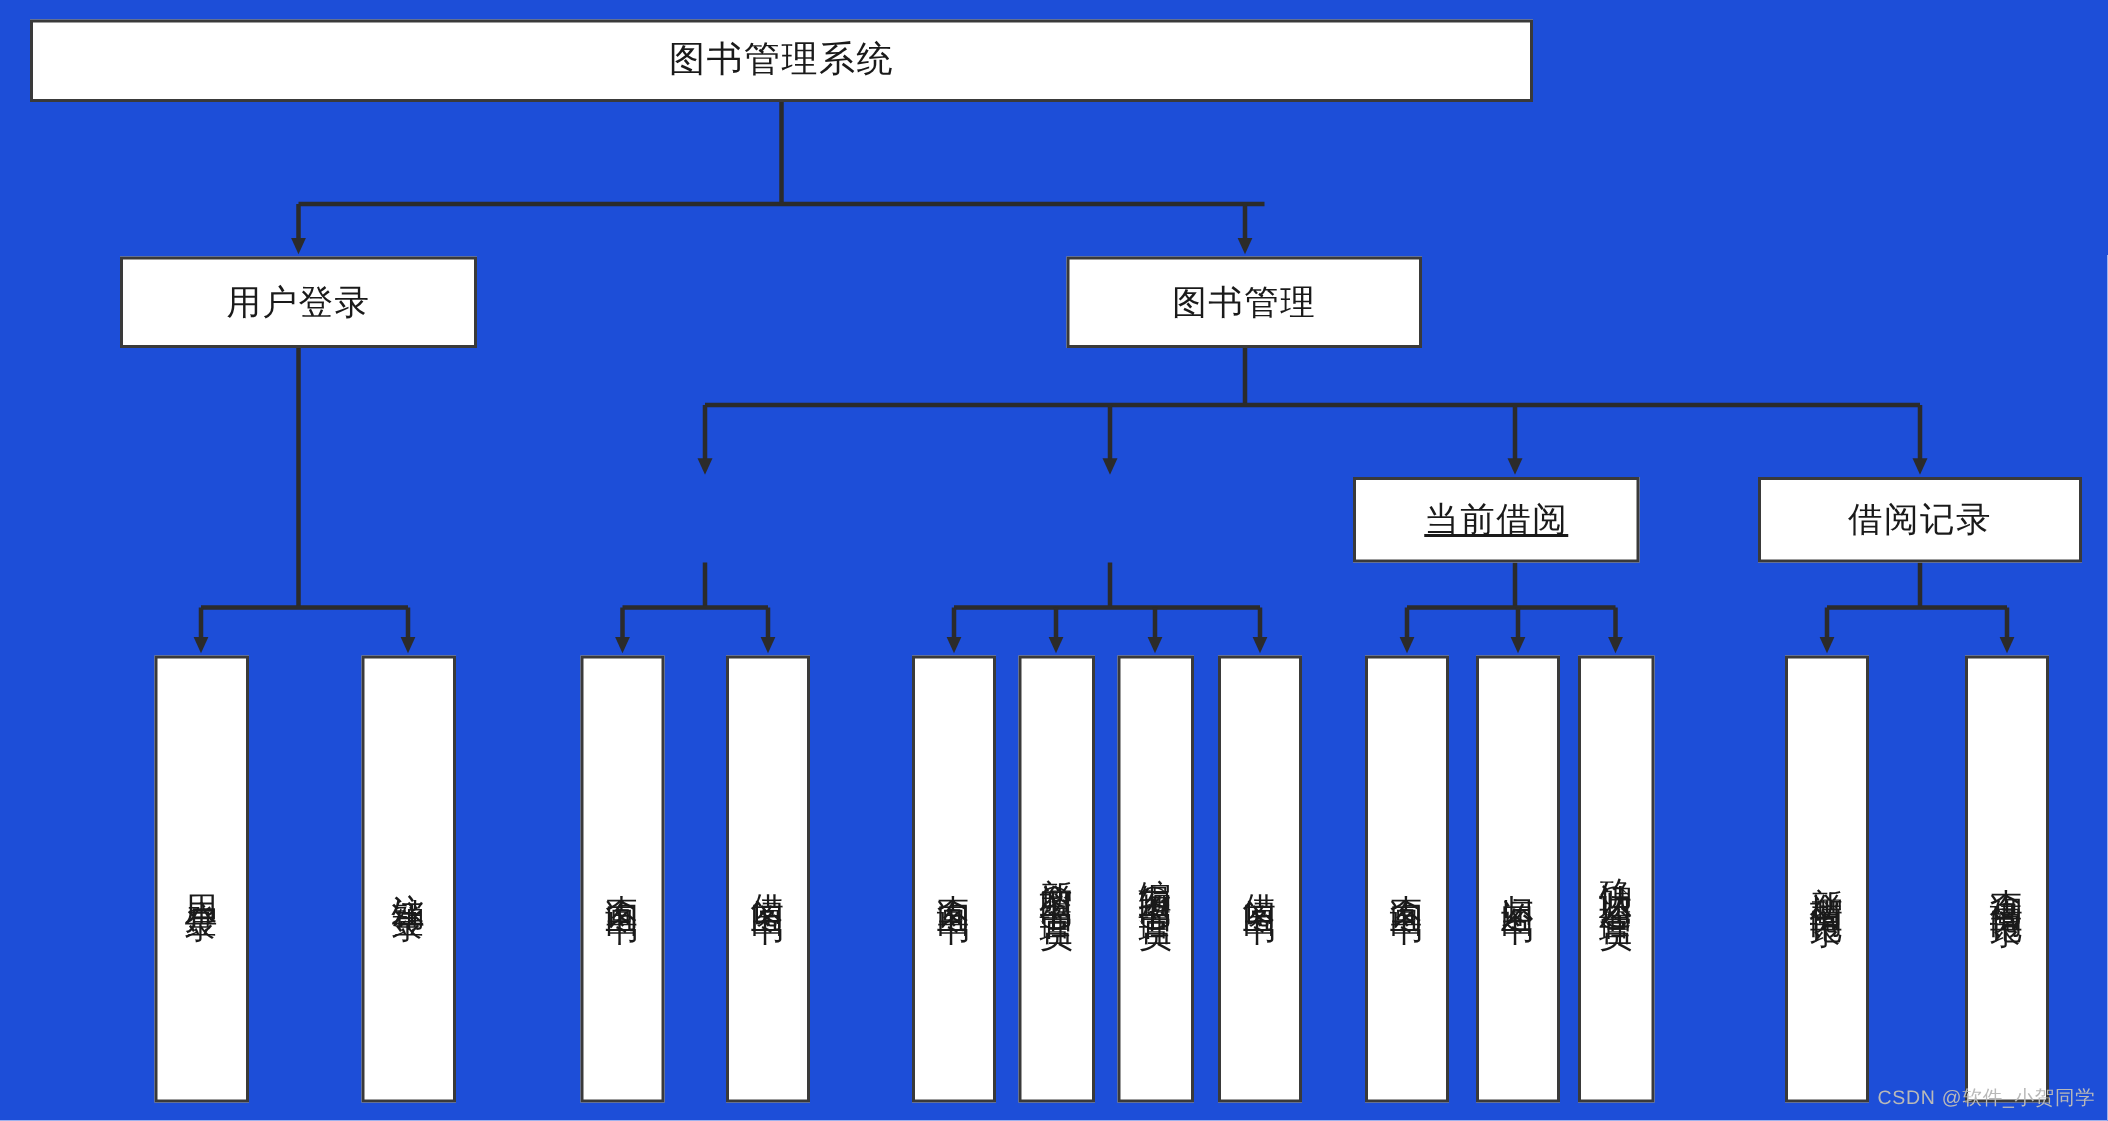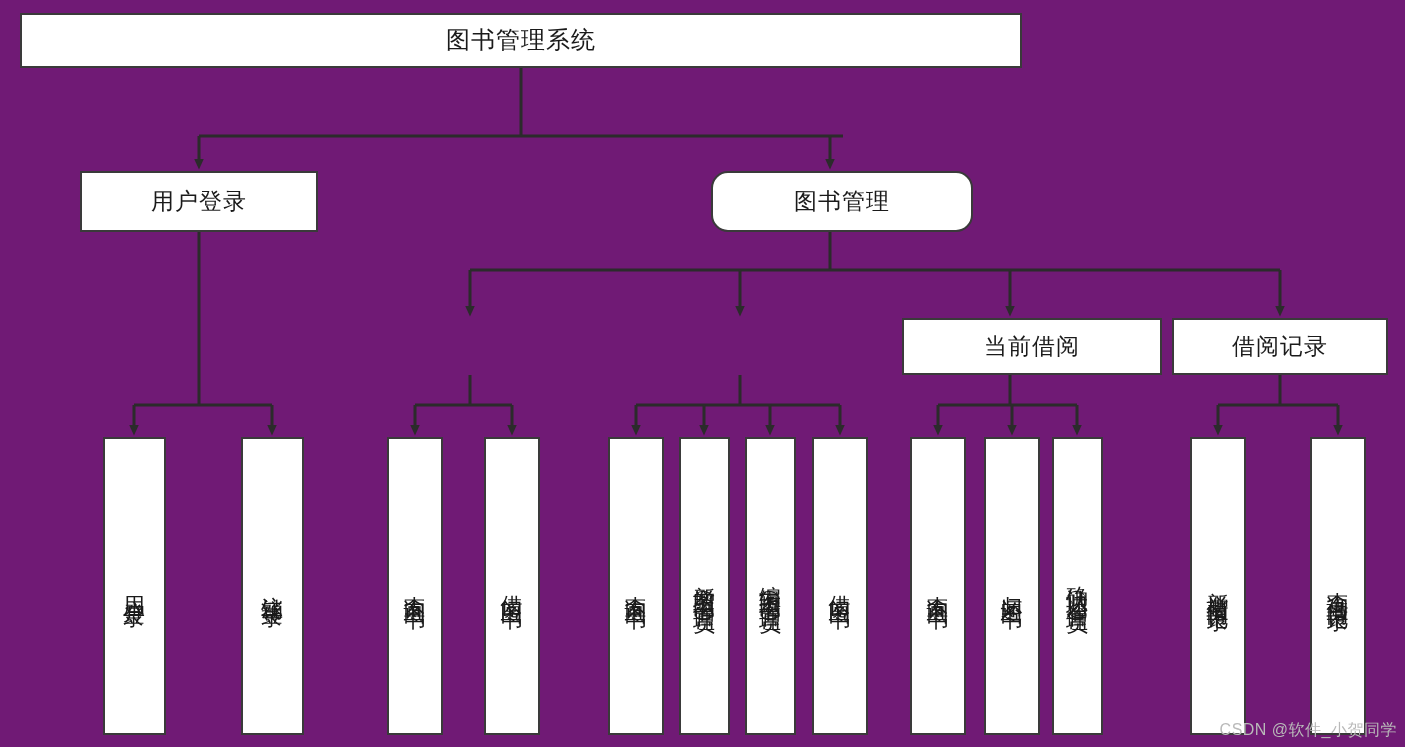--- a/index.html
+++ b/index.html
@@ -8,21 +8,21 @@
     padding: 0;
     background: #ffffff;
   }
   body {
     font-family: "Liberation Sans", "DejaVu Sans", sans-serif;
   }
   #diagram {
     position: relative;
     width: 1405px;
     height: 747px;
-    background: #701a75;
+    background: #1d4ed8;
     overflow: hidden;
   }
   #connectors {
     position: absolute;
     left: 0;
     top: 0;
     width: 1405px;
     height: 747px;
     pointer-events: none;
   }
@@ -63,21 +63,21 @@
     width: 100%;
     height: 100%;
     display: flex;
     align-items: center;
     justify-content: center;
   }
   #watermark {
     position: absolute;
     right: 8px;
     bottom: 6px;
-    font-size: 16px;
+    font-size: 13px;
     color: #b9b9b9;
     letter-spacing: 0.5px;
     white-space: nowrap;
     pointer-events: none;
   }
 </style>
 </head>
 <body>
 
 <div id="diagram">
@@ -132,25 +132,25 @@
     </g>
   </svg>
 
   <div class="node horiz root" style="left:20px; top:13px; width:1002px; height:55px;">
     <span>图书管理系统</span>
   </div>
 
   <div class="node horiz" style="left:80px; top:171px; width:238px; height:61px;">
     <span>用户登录</span>
   </div>
-  <div class="node horiz" style="left:711px; top:171px; width:262px; height:61px;border-radius:17px;">
+  <div class="node horiz" style="left:711px; top:171px; width:237px; height:61px;">
     <span>图书管理</span>
   </div>
 
-  <div class="node horiz" style="left:902px; top:318px; width:260px; height:57px;">
+  <div class="node horiz" style="left:902px; top:318px; width:191px; height:57px;text-decoration:underline;">
     <span>当前借阅</span>
   </div>
   <div class="node horiz" style="left:1172px; top:318px; width:216px; height:57px;">
     <span>借阅记录</span>
   </div>
 
   <div class="node leaf" style="left:103px; top:437px; width:63px; height:298px;">
     <div class="leaf-inner">
         <span class="vtext">用户登录</span>
       </div>

